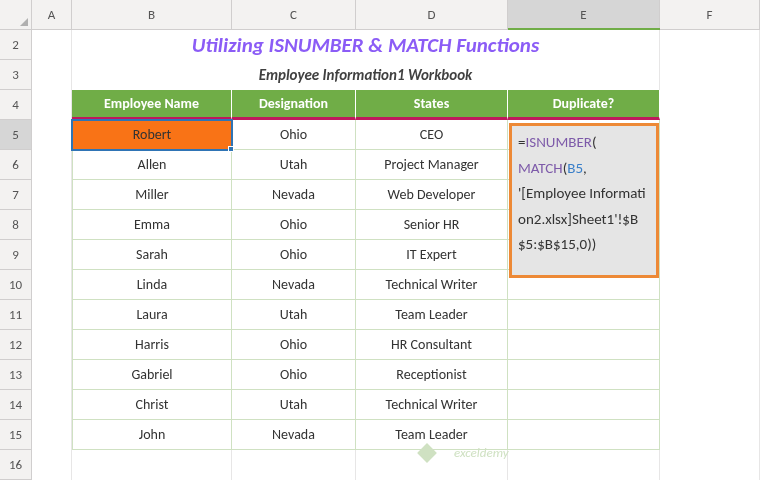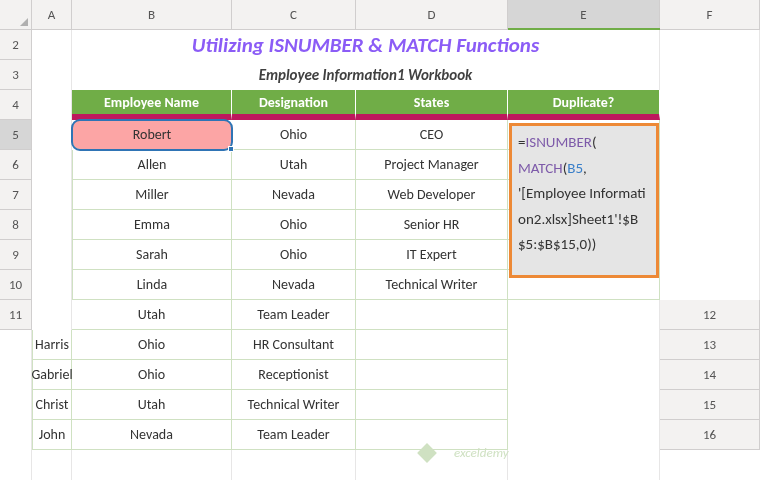--- a/index.html
+++ b/index.html
@@ -50,35 +50,34 @@
     justify-content: center;
     padding: 0 4px;
     background: #fff;
     position: relative;
   }
   .table-header {
     background: #70ad47;
     color: #fff;
     font-weight: 700;
     border-right: 1px solid #fff;
-    border-bottom: 6px solid #be185d;
+    border-bottom: 3px solid #be185d;
   }
   .table-header:last-of-type { border-right: 1px solid #70ad47; }
   .data-cell {
     border: 1px solid #cfe1c2;
     border-top: none;
     border-left: none;
   }
   .data-cell.first-col { border-left: 1px solid #cfe1c2; }
   .selected-cell {
-    background: #fca5a5;
+    background: #f97316;
     outline: 2px solid #2f74b5;
     outline-offset: -1px;
     z-index: 5;
-    border-radius: 8px;
   }
   .selection-handle {
     position: absolute;
     right: -3px;
     bottom: -3px;
     width: 6px;
     height: 6px;
     background: #2f74b5;
     border: 1px solid #fff;
   }
@@ -205,20 +204,21 @@
   <div class="rowhdr">10</div>
   <div class="cell"></div>
   <div class="cell data-cell first-col">Linda</div>
   <div class="cell data-cell">Nevada</div>
   <div class="cell data-cell">Technical Writer</div>
   <div class="cell data-cell"></div>
   <div class="cell"></div>
 
   <div class="rowhdr">11</div>
   <div class="cell"></div>
+  <div class="cell data-cell first-col">Laura</div>
   <div class="cell data-cell">Utah</div>
   <div class="cell data-cell">Team Leader</div>
   <div class="cell data-cell"></div>
   <div class="cell"></div>
 
   <div class="rowhdr">12</div>
   <div class="cell"></div>
   <div class="cell data-cell first-col">Harris</div>
   <div class="cell data-cell">Ohio</div>
   <div class="cell data-cell">HR Consultant</div>

